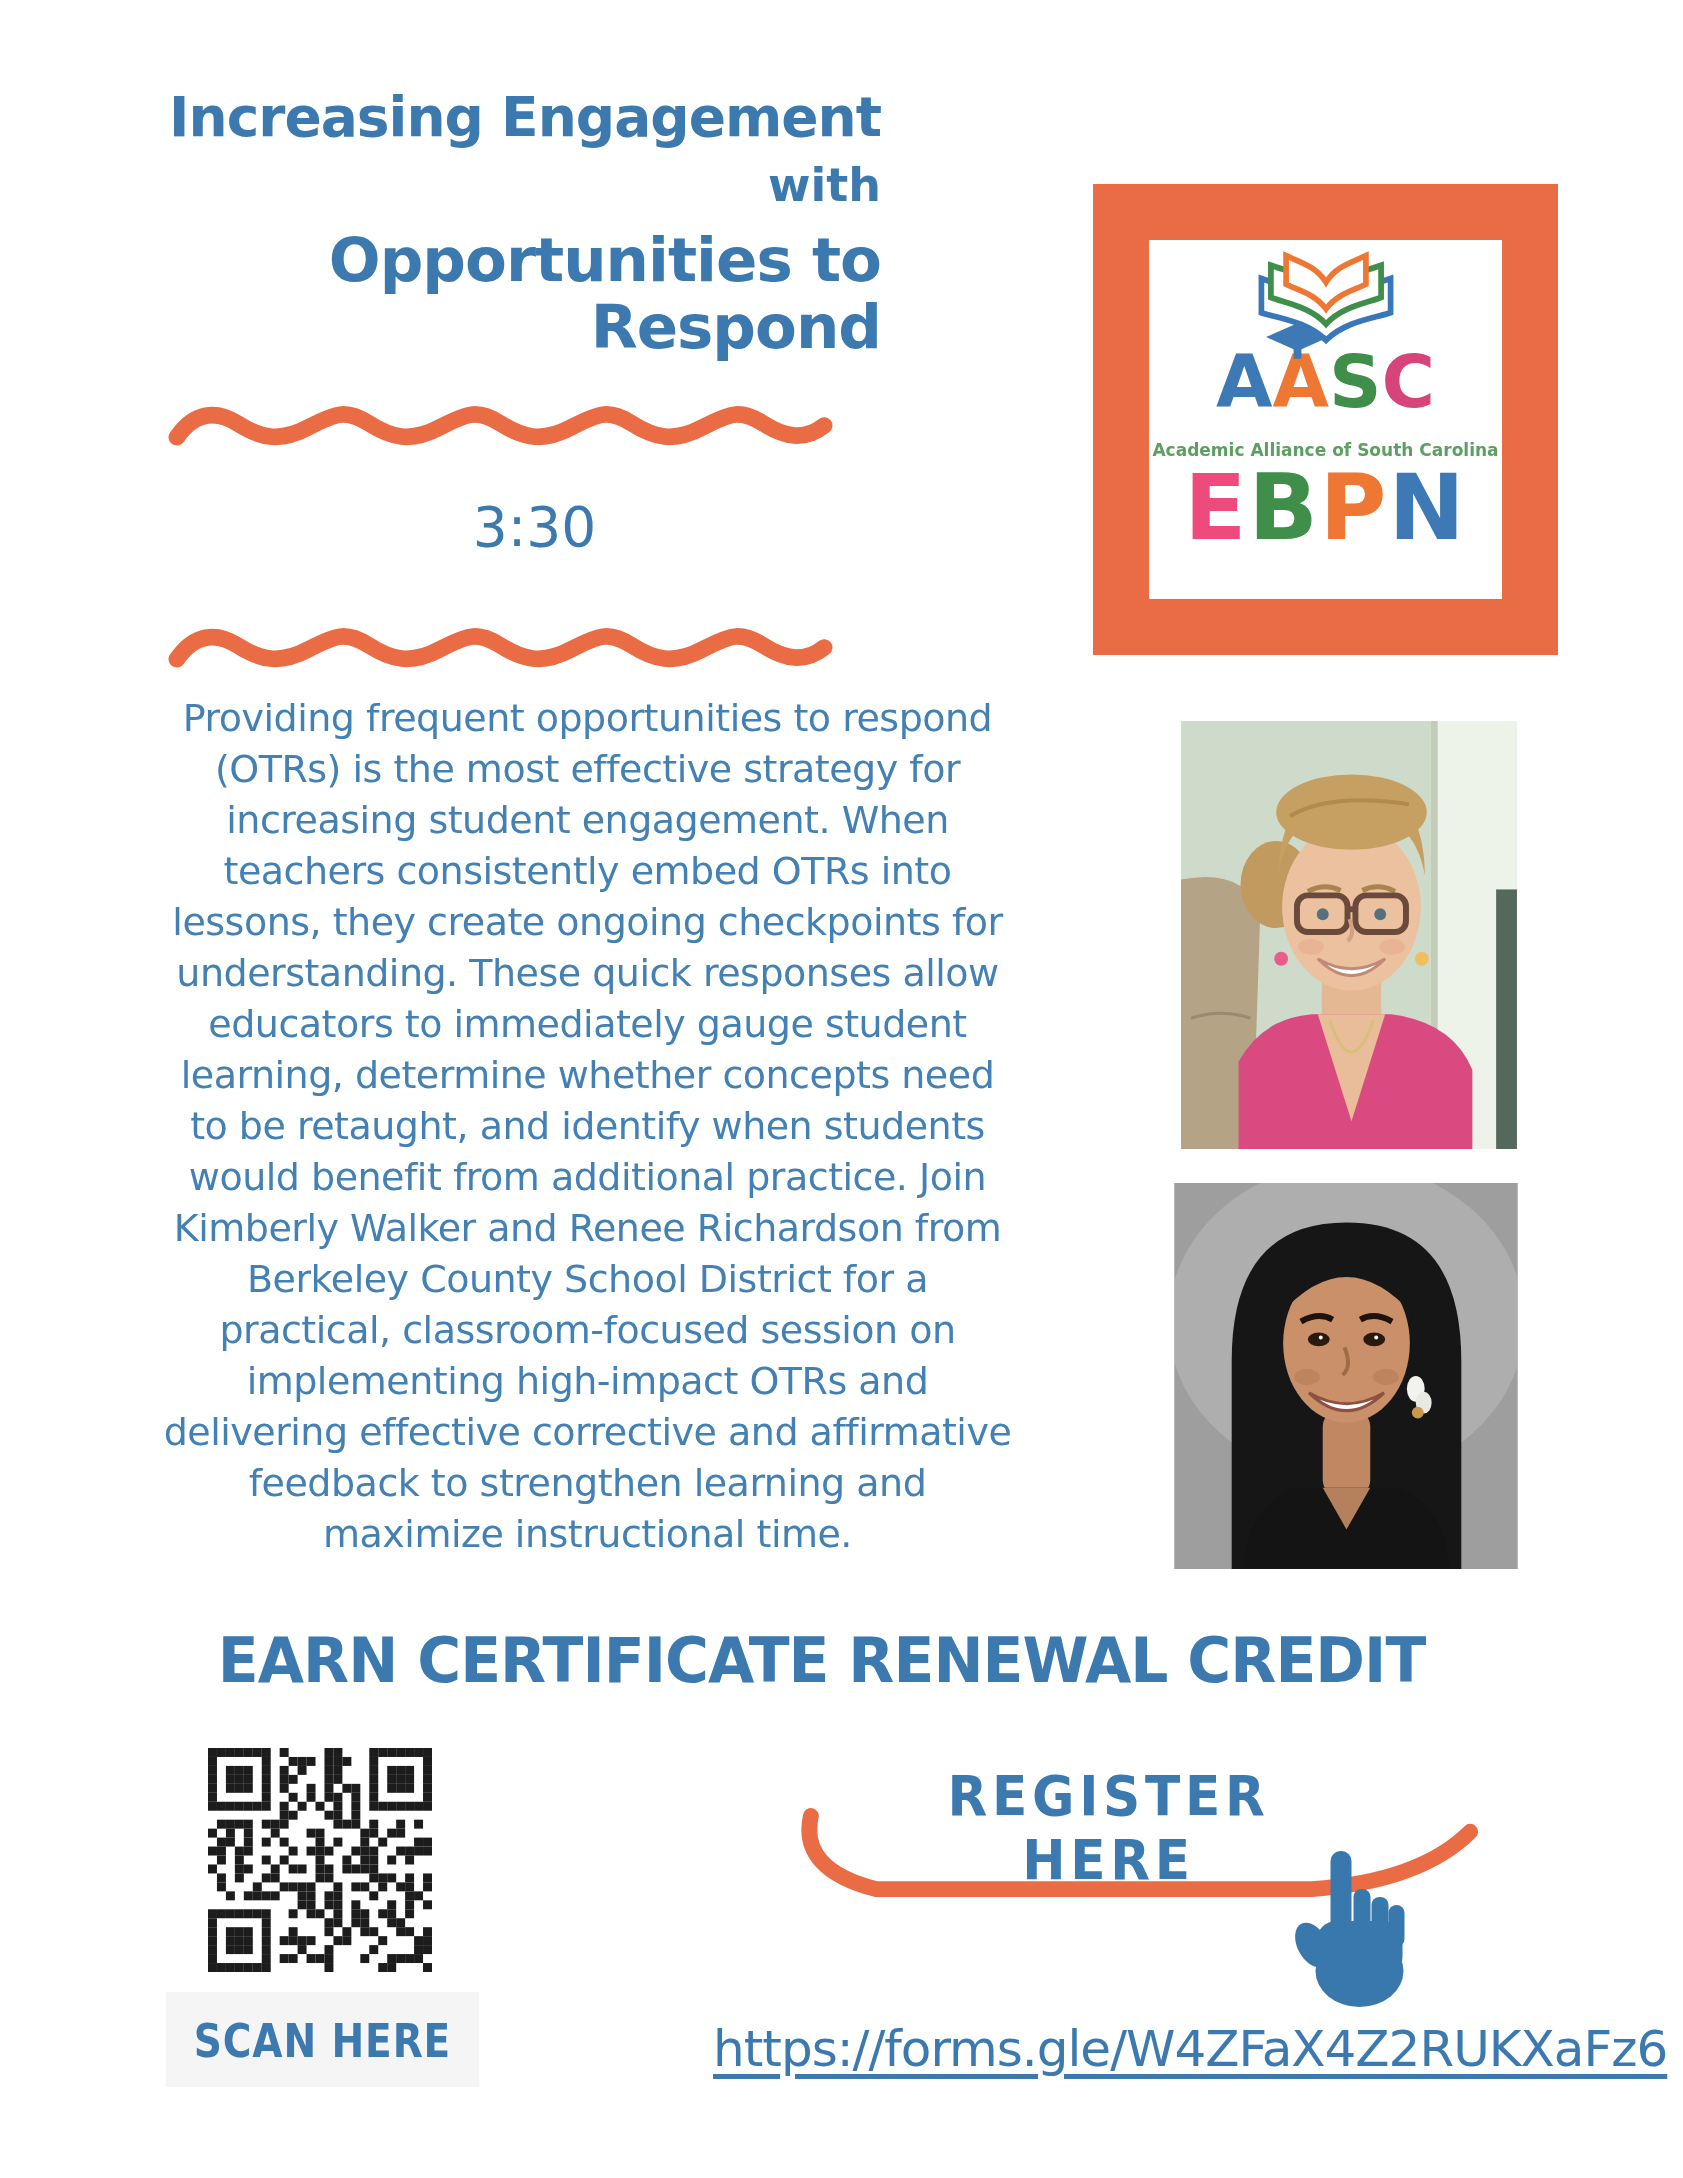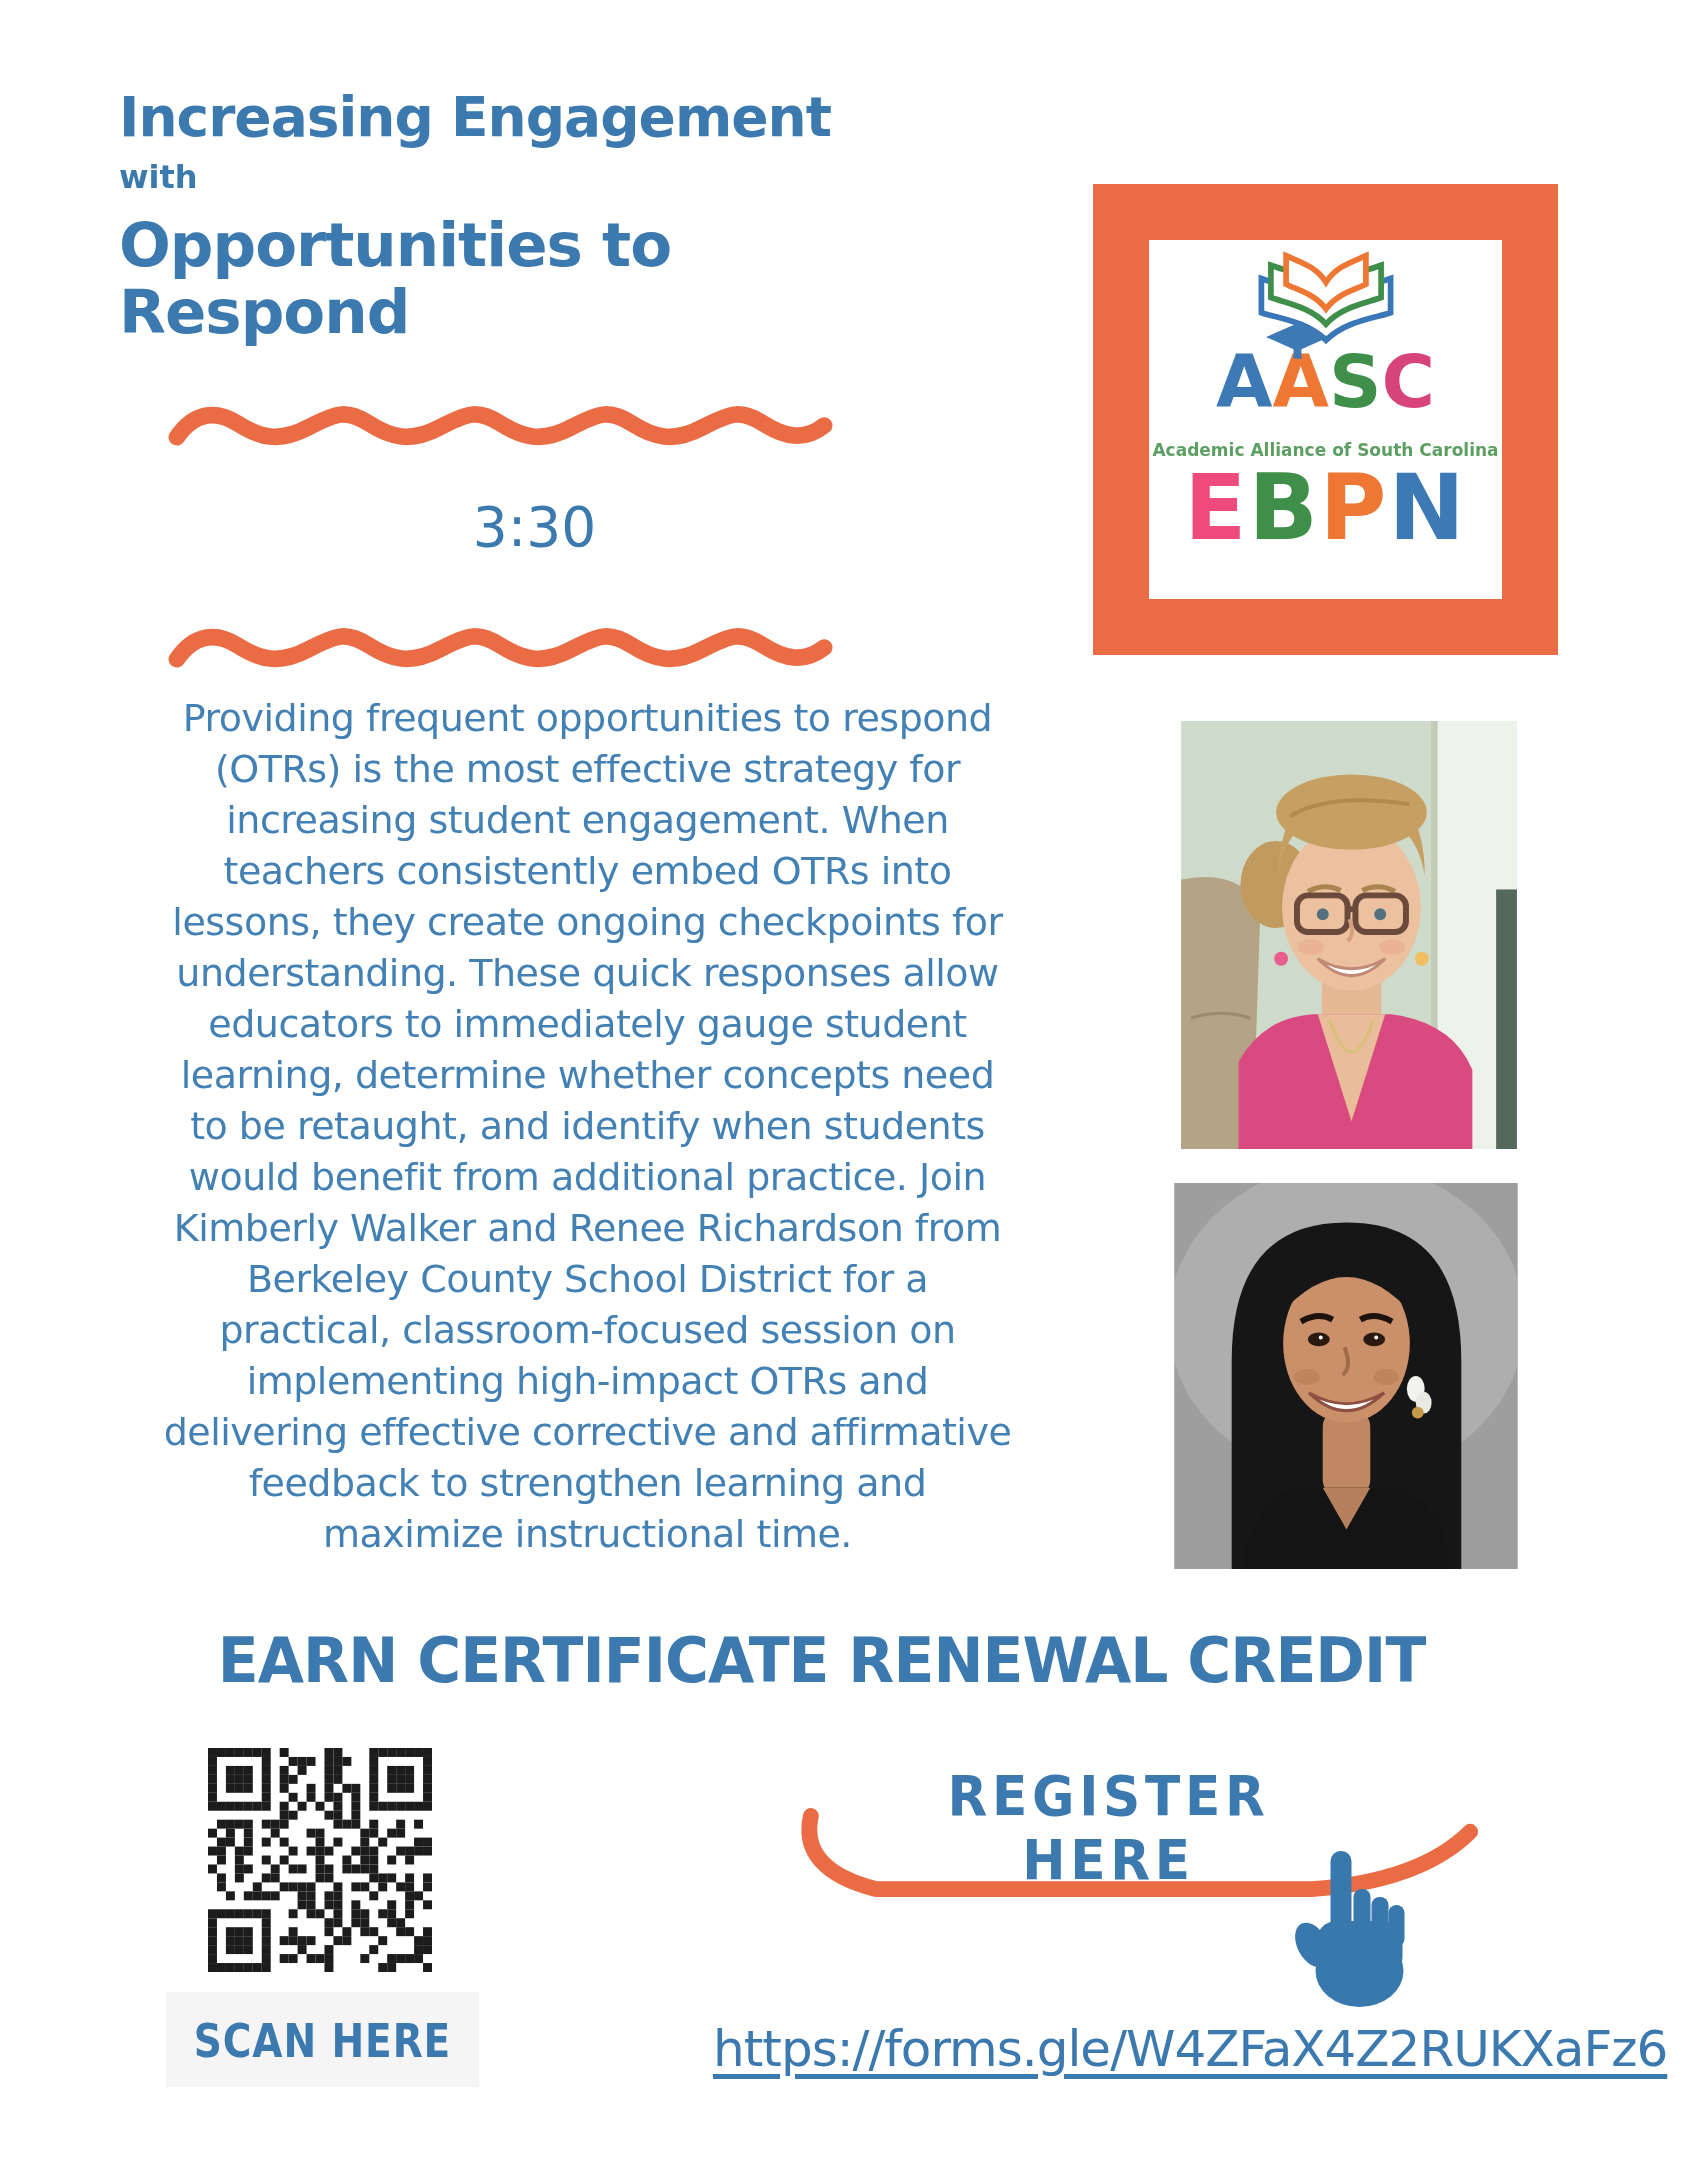--- a/index.html
+++ b/index.html
@@ -1,23 +1,23 @@
 <!DOCTYPE html>
 <html lang="en"><head>
 <meta charset="utf-8">
 <style>
   html,body{margin:0;padding:0;background:#e9e9e9;}
   .flyer{position:relative;width:1683px;height:2178px;background:#ffffff;overflow:hidden;
          font-family:"DejaVu Sans","Liberation Sans",sans-serif;margin:0 auto;}
   .abs{position:absolute;}
 
   
-  .title-block{left:119px;top:87px;width:762px;text-align:left;color:#3b79af;}
+  .title-block{left:119px;top:87px;width:762px;text-align:right;color:#3b79af;}
   .title-line1{font-size:55px;font-weight:bold;letter-spacing:-1px;line-height:1.1;}
-  .title-line2{font-size:32px;font-weight:bold;margin-top:12px;line-height:1.1;}
+  .title-line2{font-size:46px;font-weight:bold;margin-top:12px;line-height:1.1;}
   .title-line3{font-size:61px;font-weight:bold;margin-top:16px;letter-spacing:-1px;line-height:1.1;}
 
   
   .wave{left:166px;width:669px;height:51px;}
   .date-block{left:188px;top:487px;width:693px;text-align:center;color:#3b79af;}
   .date-line{font-size:59px;font-weight:bold;line-height:1.1;}
   .time-line{font-size:55px;font-weight:normal;margin-top:10px;line-height:1.1;}
 
   
   .description{left:117px;top:693px;width:941px;text-align:center;color:#4380b4;

